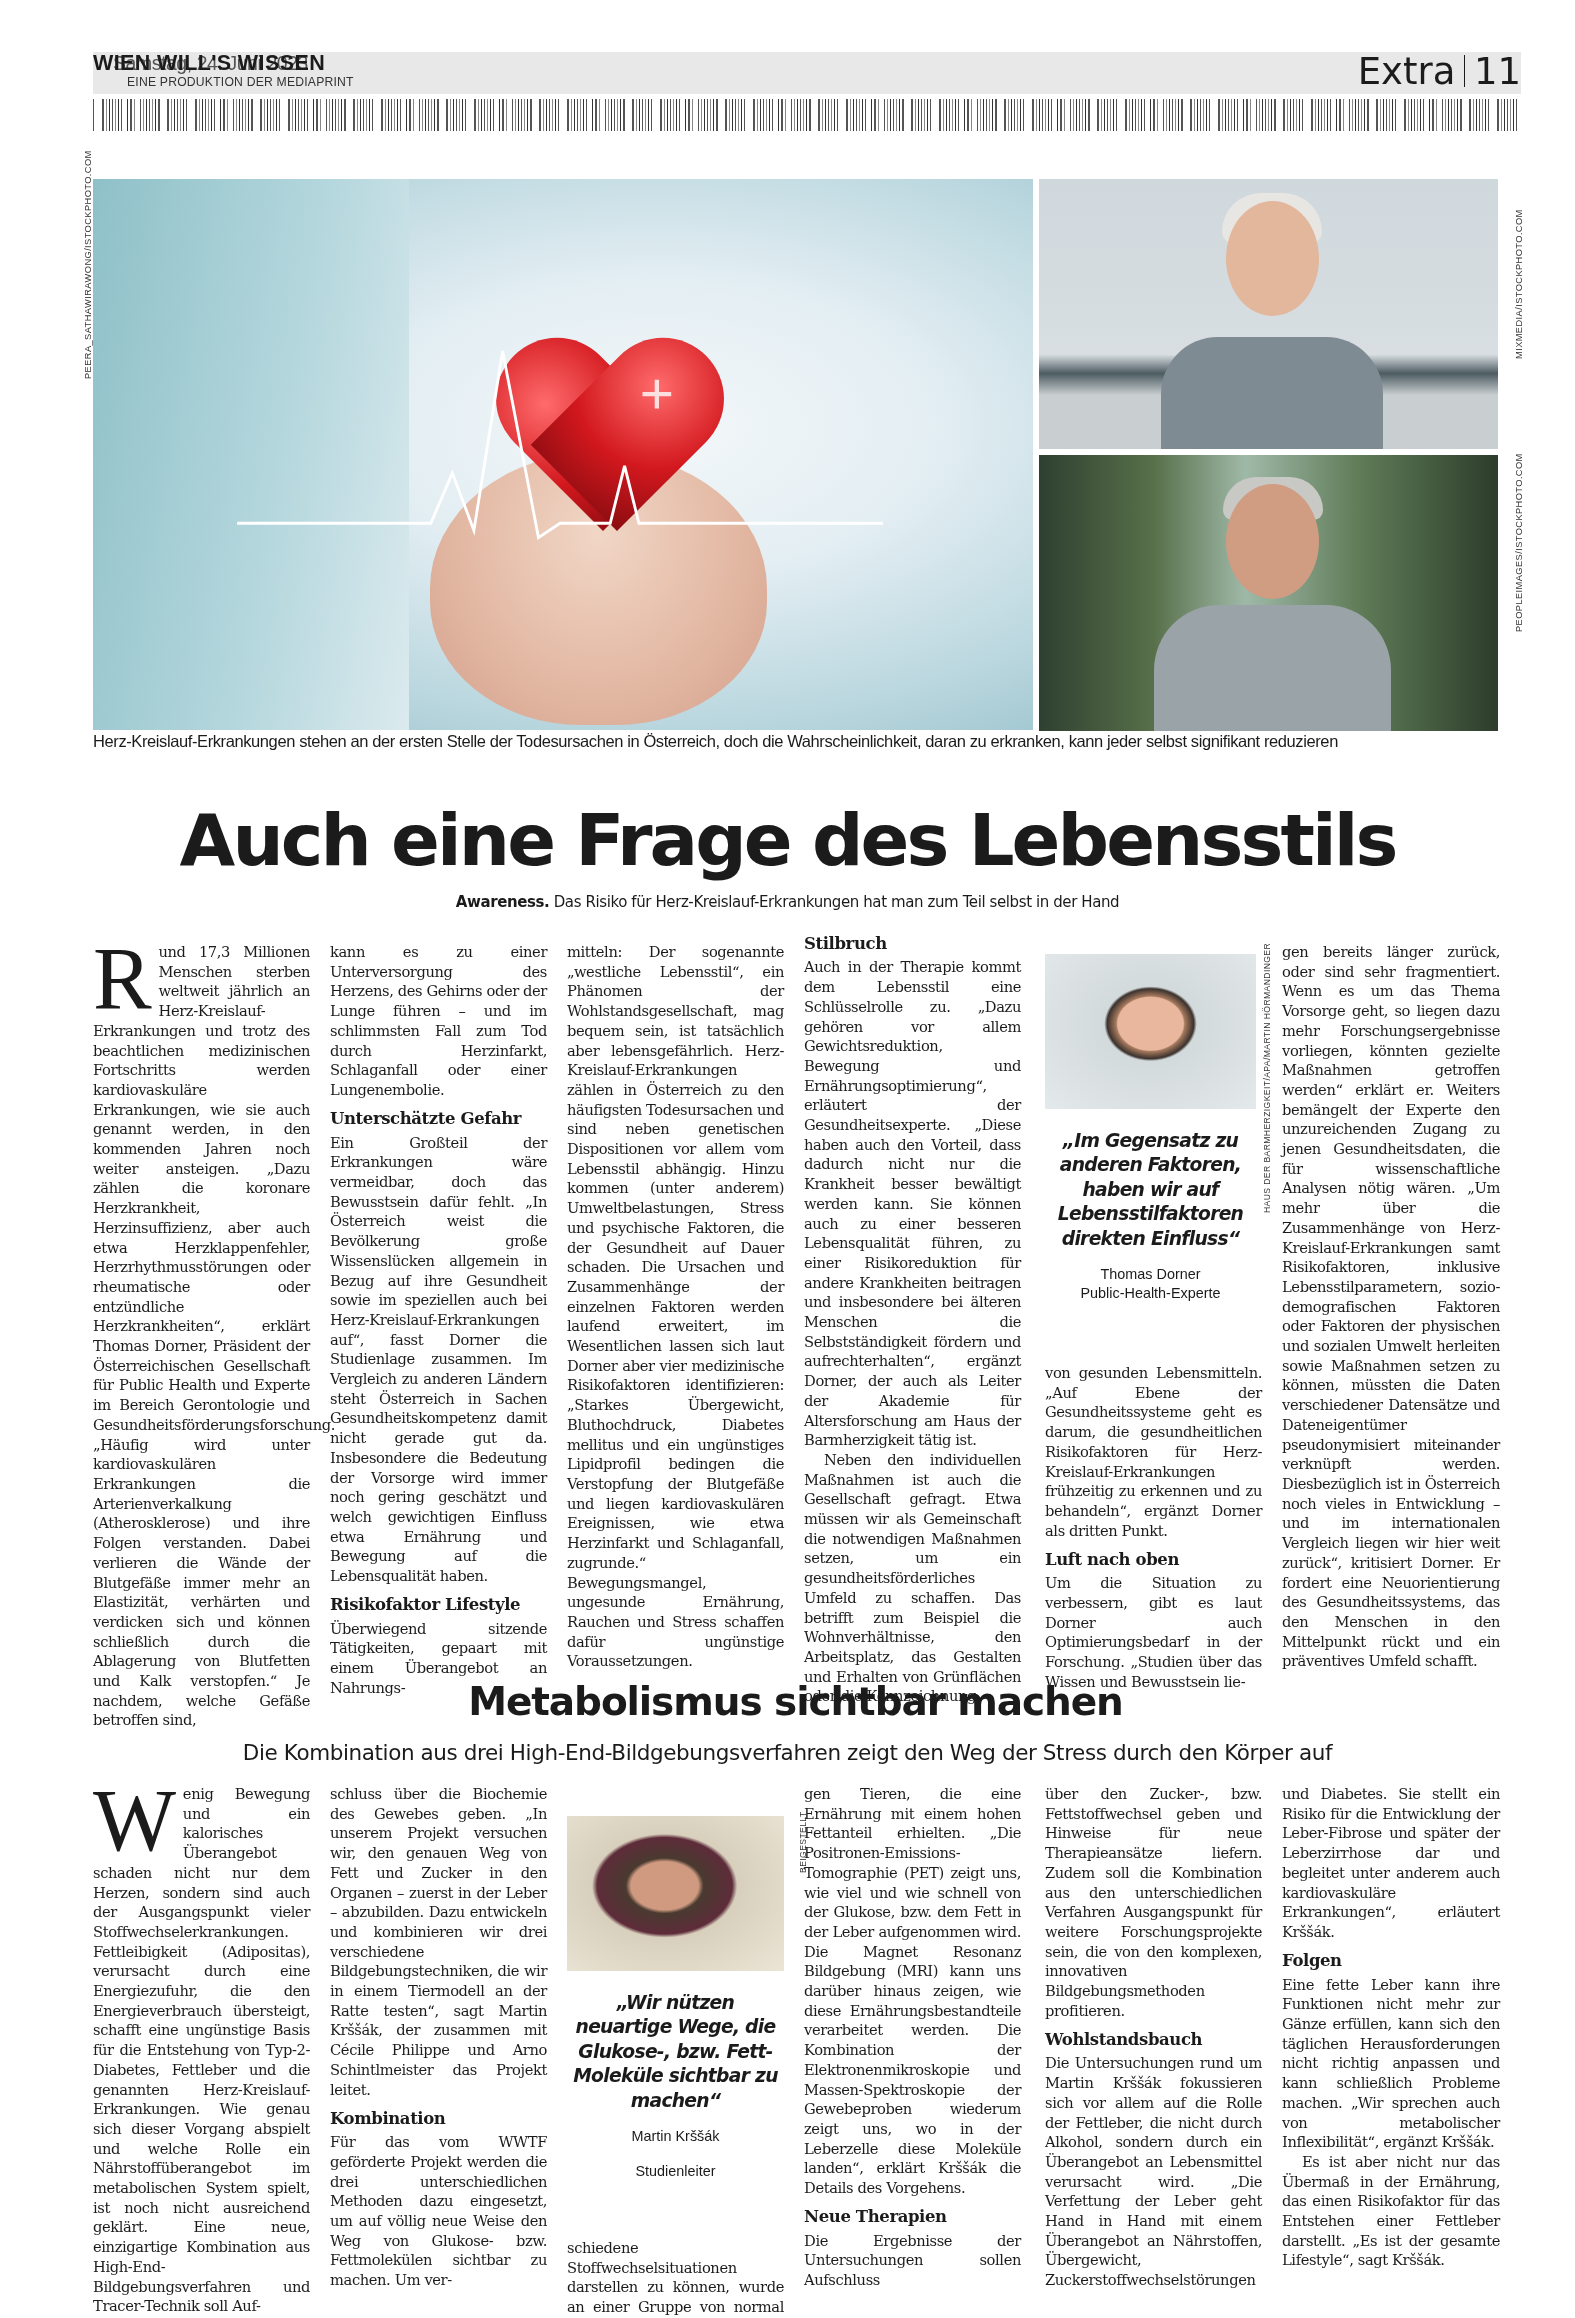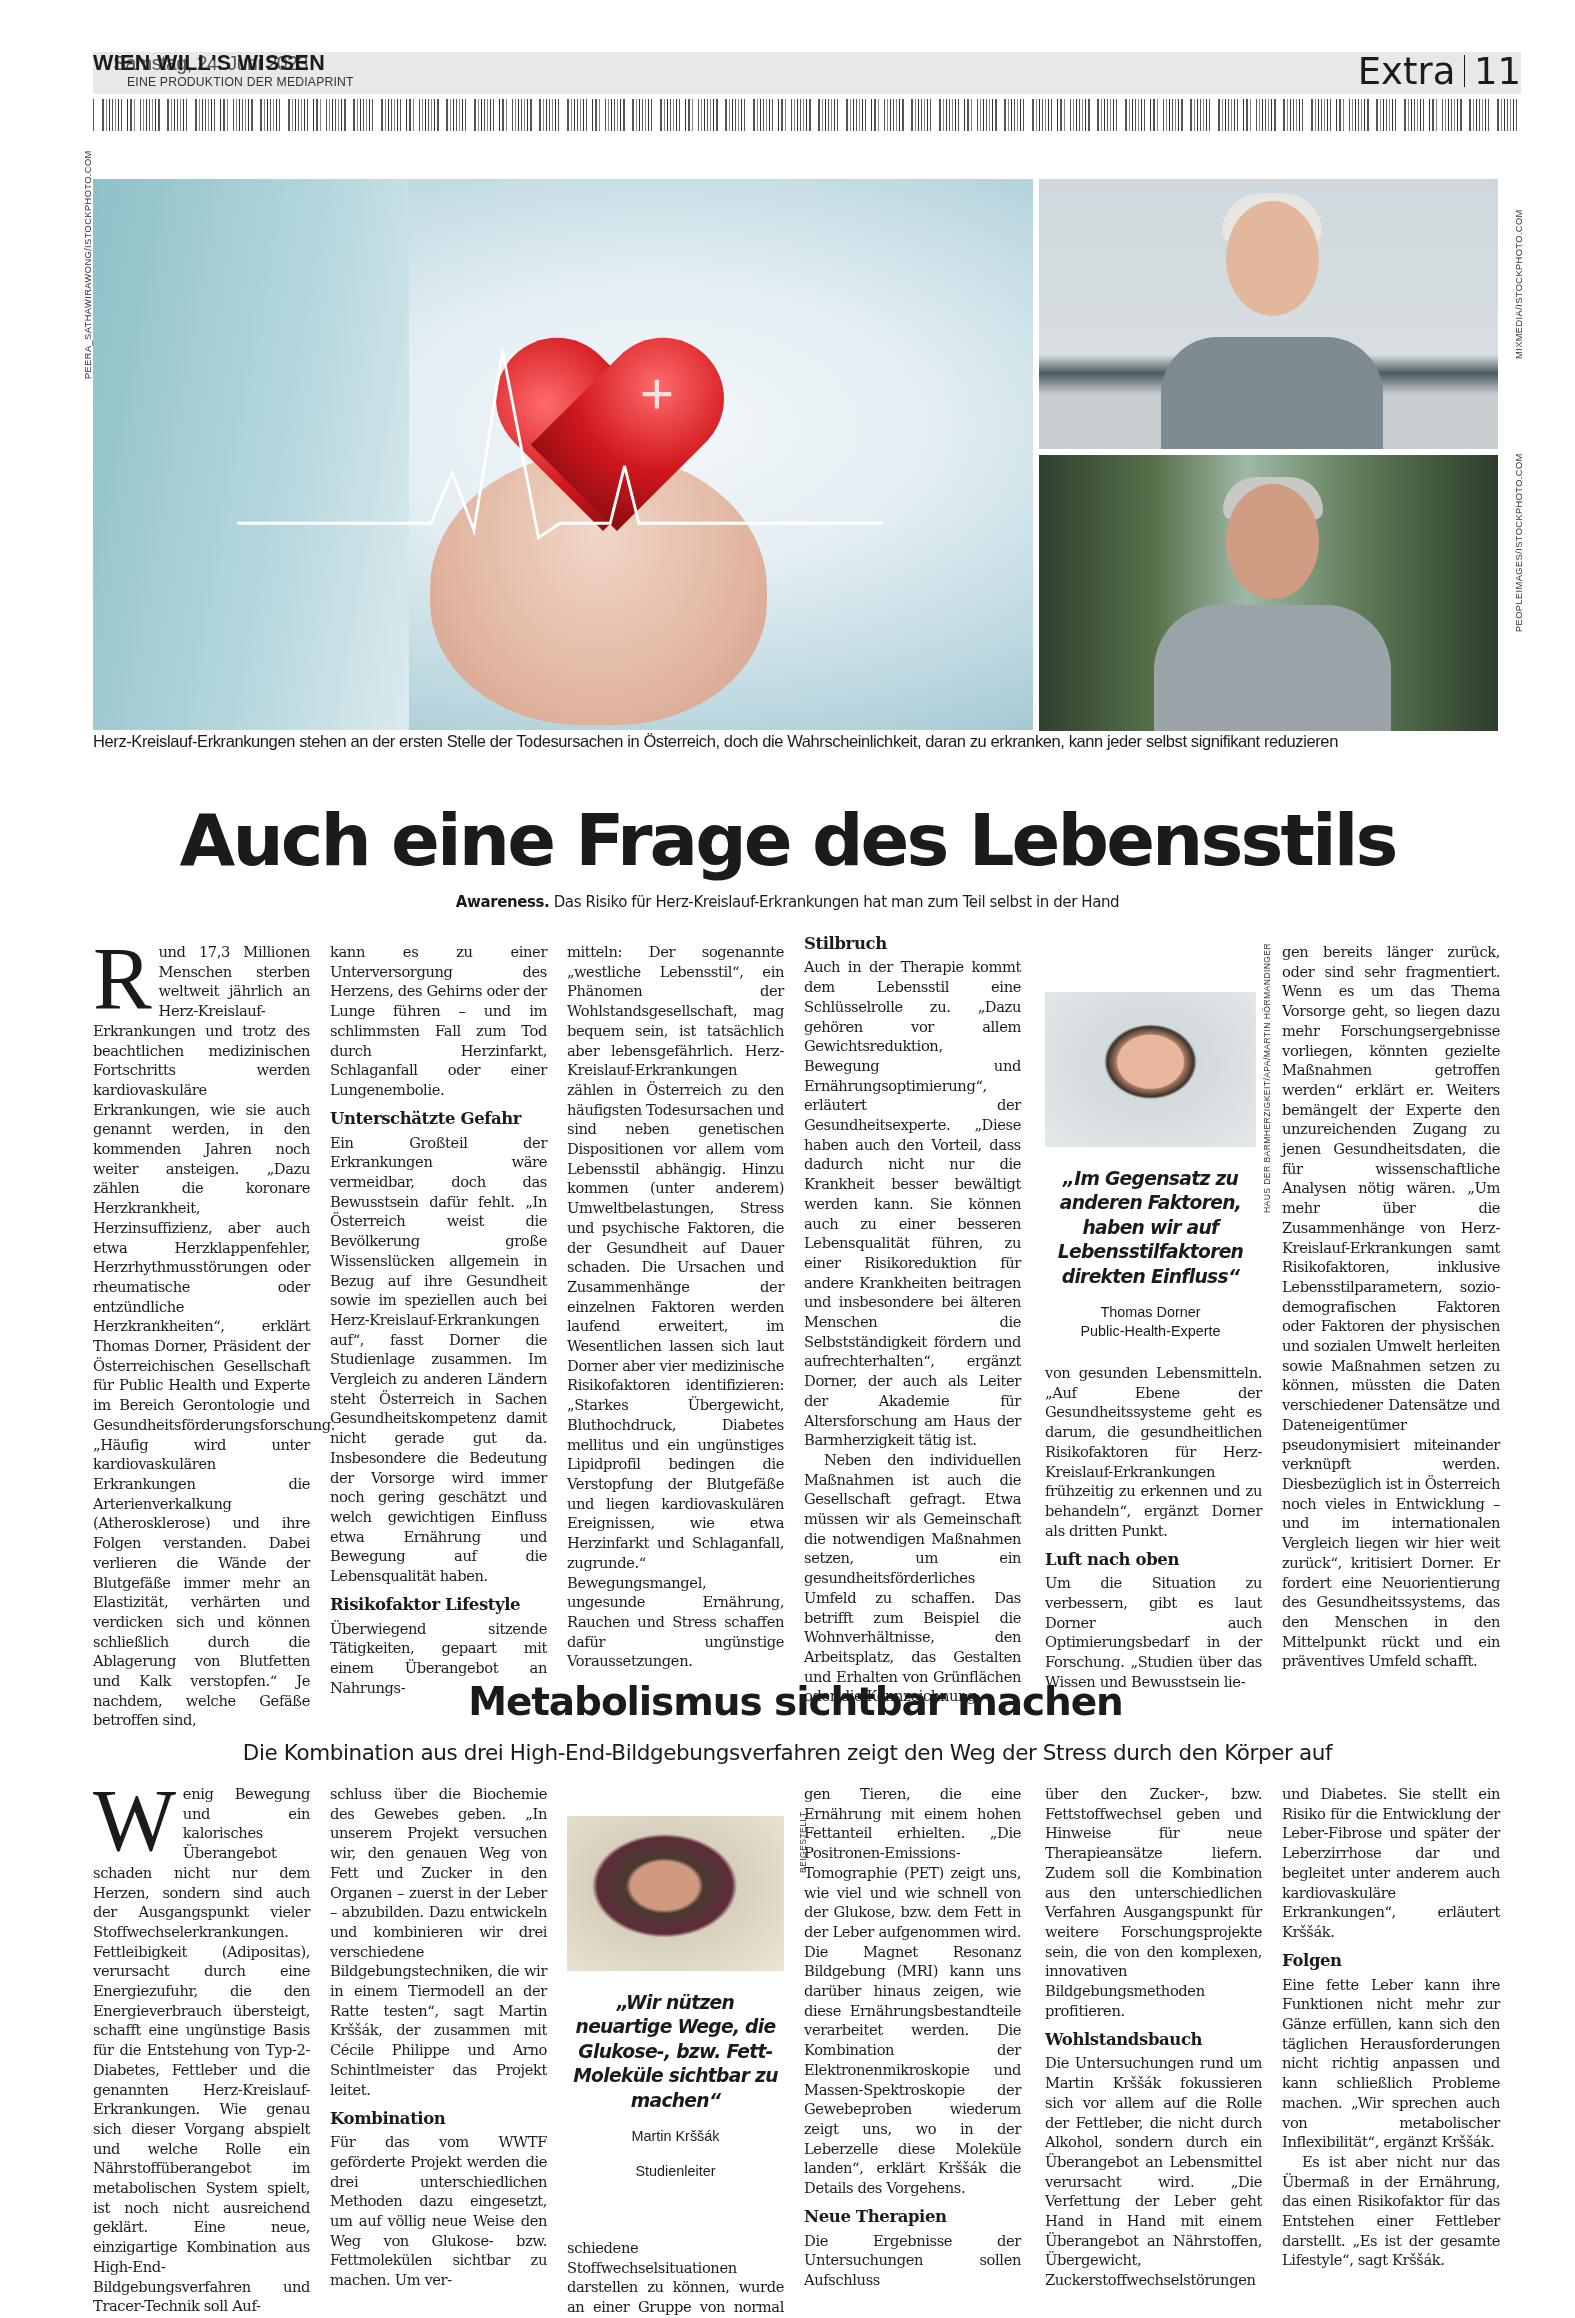--- a/index.html
+++ b/index.html
@@ -136,21 +136,21 @@
 <div class="col" style="left:567px; top:942px; width:217px;">
   <p>mitteln: Der sogenannte „westliche Lebensstil“, ein Phänomen der Wohlstandsgesellschaft, mag bequem sein, ist tatsächlich aber lebensgefährlich. Herz-Kreislauf-Erkrankungen zählen in Österreich zu den häufigsten Todesursachen und sind neben genetischen Dispositionen vor allem vom Lebensstil abhängig. Hinzu kommen (unter anderem) Umweltbelastungen, Stress und psychische Faktoren, die der Gesundheit auf Dauer schaden. Die Ursachen und Zusammenhänge der einzelnen Faktoren werden laufend erweitert, im Wesentlichen lassen sich laut Dorner aber vier medizinische Risikofaktoren identifizieren: „Starkes Übergewicht, Bluthochdruck, Diabetes mellitus und ein ungünstiges Lipidprofil bedingen die Verstopfung der Blutgefäße und liegen kardiovaskulären Ereignissen, wie etwa Herzinfarkt und Schlaganfall, zugrunde.“ Bewegungsmangel, ungesunde Ernährung, Rauchen und Stress schaffen dafür ungünstige Voraussetzungen.</p>
 </div>
 
 <div class="col" style="left:804px; top:933px; width:217px;">
   <h3>Stilbruch</h3>
   <p>Auch in der Therapie kommt dem Lebensstil eine Schlüsselrolle zu. „Dazu gehören vor allem Gewichtsreduktion, Bewegung und Ernährungsoptimierung“, erläutert der Gesundheitsexperte. „Diese haben auch den Vorteil, dass dadurch nicht nur die Krankheit besser bewältigt werden kann. Sie können auch zu einer besseren Lebensqualität führen, zu einer Risikoreduktion für andere Krankheiten beitragen und insbesondere bei älteren Menschen die Selbstständigkeit fördern und aufrechterhalten“, ergänzt Dorner, der auch als Leiter der Akademie für Altersforschung am Haus der Barmherzigkeit tätig ist.</p>
   <p class="indent">Neben den individuellen Maßnahmen ist auch die Gesellschaft gefragt. Etwa müssen wir als Gemeinschaft die notwendigen Maßnahmen setzen, um ein gesundheitsförderliches Umfeld zu schaffen. Das betrifft zum Beispiel die Wohnverhältnisse, den Arbeitsplatz, das Gestalten und Erhalten von Grünflächen oder die Kennzeichnung</p>
 </div>
 
-<div class="quote-box" style="left:1045px; top:992px; width:211px;">
+<div class="quote-box" style="left:1045px; top:954px; width:211px;">
   <div class="qphoto qphoto-dorner"></div>
   <div class="qtext">„Im Gegensatz zu anderen Faktoren, haben wir auf Lebensstilfaktoren direkten Einfluss“</div>
   <div class="qname">Thomas Dorner</div>
   <div class="qname" style="margin-top:0">Public-Health-Experte</div>
 </div>
 <div class="credit" style="left:1262px; top:1213px; font-size:8.6px;">HAUS DER BARMHERZIGKEIT/APA/MARTIN HÖRMANDINGER</div>
 
 <div class="col" style="left:1045px; top:1363px; width:217px;">
   <p>von gesunden Lebensmitteln. „Auf Ebene der Gesundheitssysteme geht es darum, die gesundheitlichen Risikofaktoren für Herz-Kreislauf-Erkrankungen frühzeitig zu erkennen und zu behandeln“, ergänzt Dorner als dritten Punkt.</p>
   <h3>Luft nach oben</h3>

